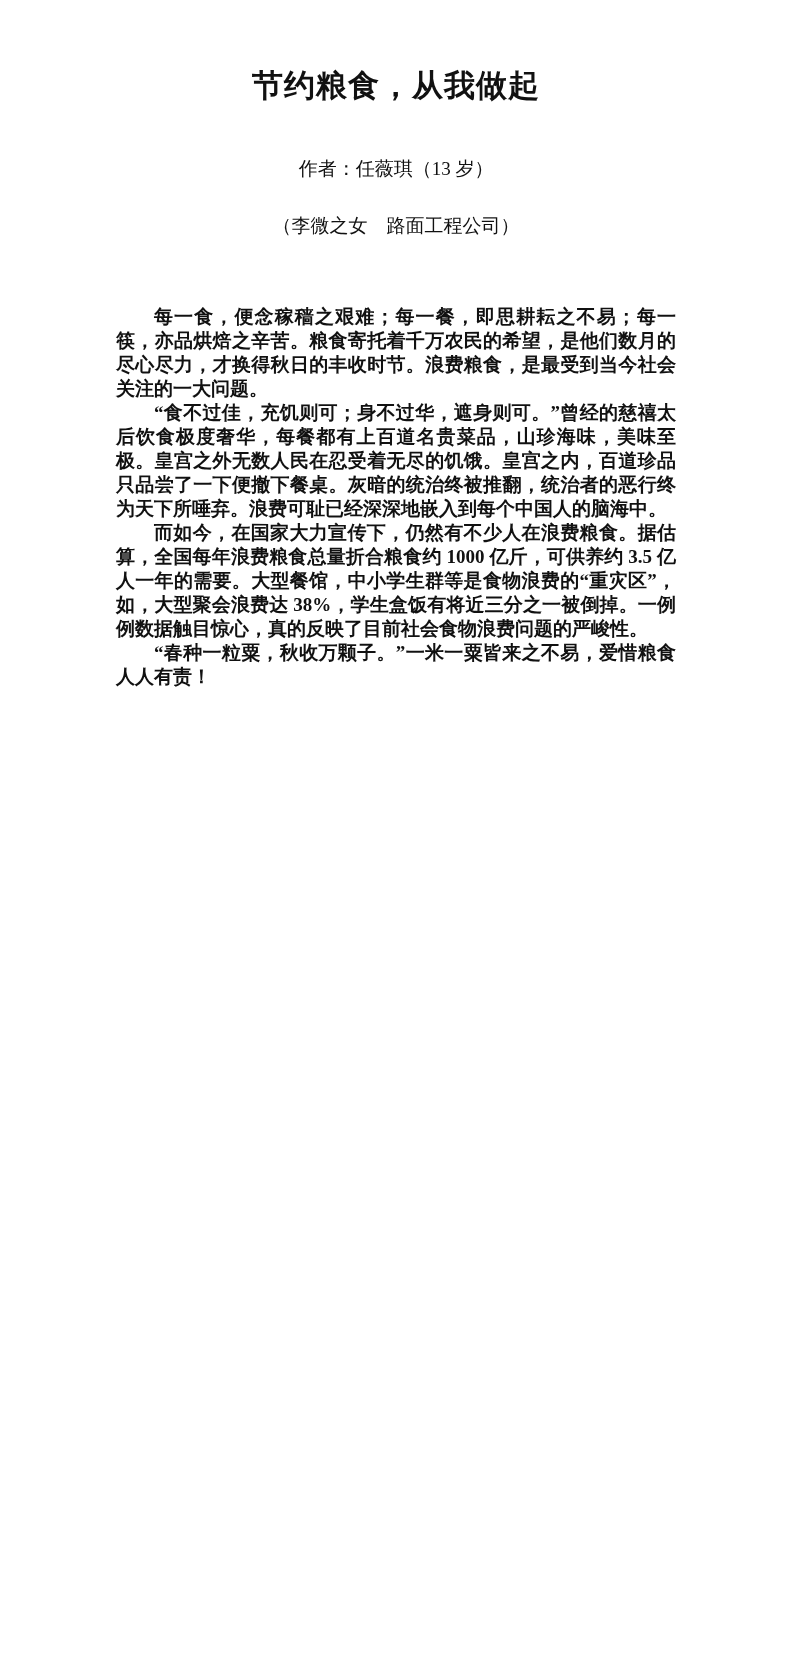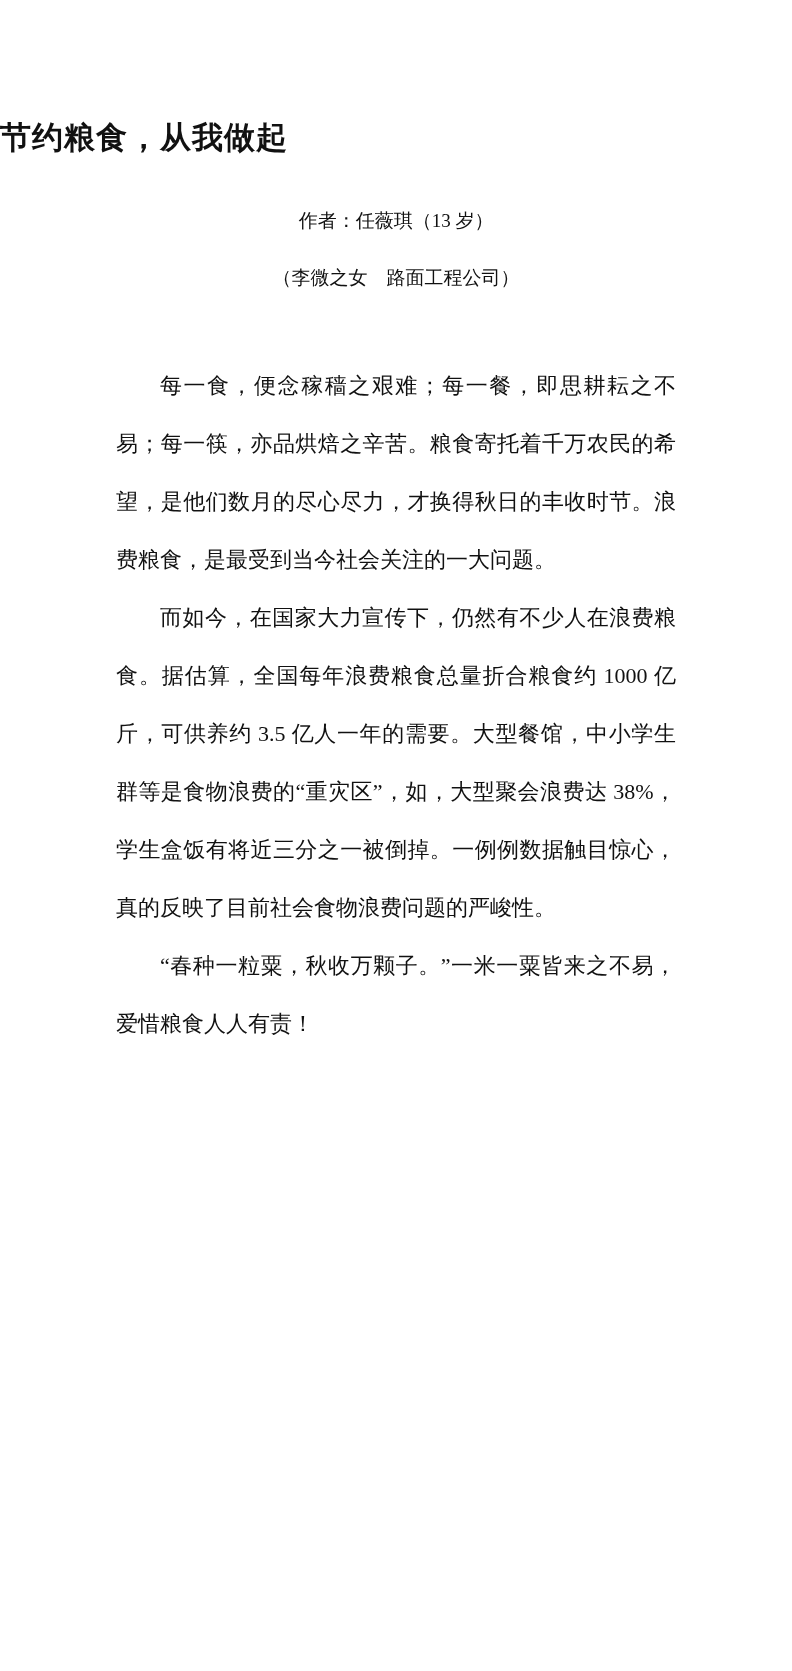--- a/index.html
+++ b/index.html
@@ -11,53 +11,56 @@
     width: 792px;
     height: 1671px;
     margin: 0 auto;
     background: #ffffff;
     color: #111111;
     font-family: "Liberation Serif", "DejaVu Serif", serif;
     overflow: hidden;
   }
   .title {
     margin: 0;
-    padding-top: 116px;
+    padding-top: 64px;
+    text-align: center;
     font-size: 31px;
     font-weight: bold;
     line-height: 44px;
     letter-spacing: 1px;
   }
   .byline {
     margin: 0;
     text-align: center;
     font-size: 19px;
     line-height: 26px;
   }
   .byline.author { margin-top: 48px; }
   .byline.affiliation { margin-top: 31px; }
   .essay-body {
     width: 560px;
     margin: 66px auto 0 auto;
-    font-size: 22px;
-    line-height: 58px;
+    font-size: 19px;
+    line-height: 24px;
     text-align: justify;
     text-justify: inter-ideograph;
+    font-weight: bold;
   }
   .para {
     margin: 0;
     padding: 0;
     text-indent: 2em;
   }
 </style>
 </head>
 <body>
 
 <div class="page">
   <h1 class="title">节约粮食，从我做起</h1>
   <p class="byline author">作者：任薇琪（13 岁）</p>
   <p class="byline affiliation">（李微之女　路面工程公司）</p>
   <div class="essay-body">
       <p class="para">每一食，便念稼穑之艰难；每一餐，即思耕耘之不易；每一筷，亦品烘焙之辛苦。粮食寄托着千万农民的希望，是他们数月的尽心尽力，才换得秋日的丰收时节。浪费粮食，是最受到当今社会关注的一大问题。</p>
+      <p class="para">“食不过佳，充饥则可；身不过华，遮身则可。”曾经的慈禧太后饮食极度奢华，每餐都有上百道名贵菜品，山珍海味，美味至极。皇宫之外无数人民在忍受着无尽的饥饿。皇宫之内，百道珍品只品尝了一下便撤下餐桌。灰暗的统治终被推翻，统治者的恶行终为天下所唾弃。浪费可耻已经深深地嵌入到每个中国人的脑海中。</p>
       <p class="para">而如今，在国家大力宣传下，仍然有不少人在浪费粮食。据估算，全国每年浪费粮食总量折合粮食约 1000 亿斤，可供养约 3.5 亿人一年的需要。大型餐馆，中小学生群等是食物浪费的“重灾区”，如，大型聚会浪费达 38%，学生盒饭有将近三分之一被倒掉。一例例数据触目惊心，真的反映了目前社会食物浪费问题的严峻性。</p>
       <p class="para">“春种一粒粟，秋收万颗子。”一米一粟皆来之不易，爱惜粮食人人有责！</p>
     </div>
 </div>
 
 </body></html>

